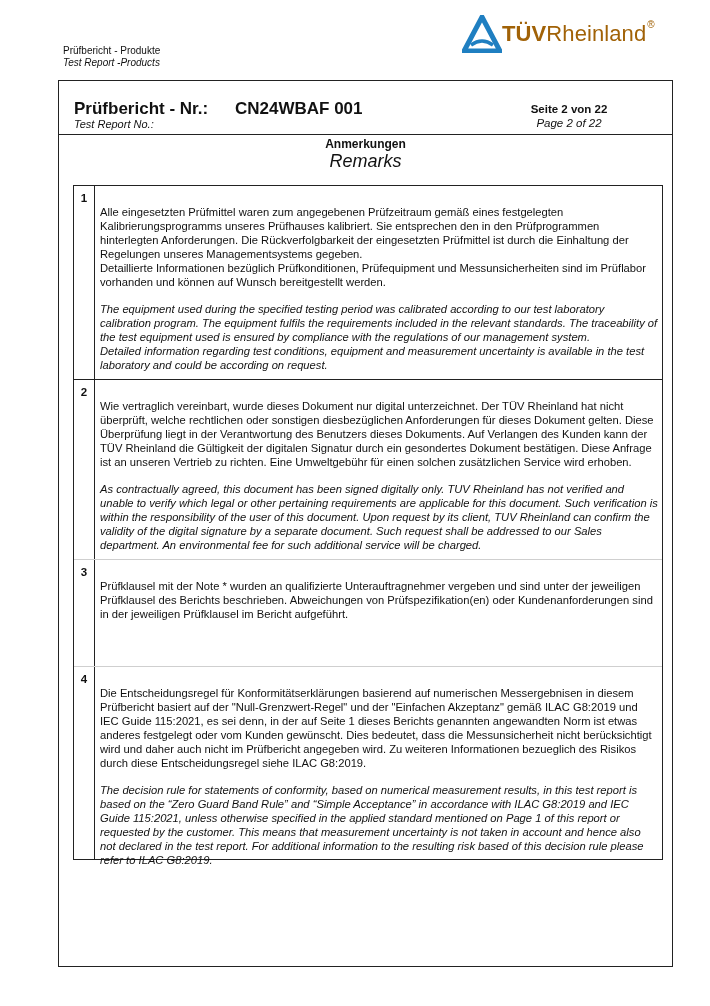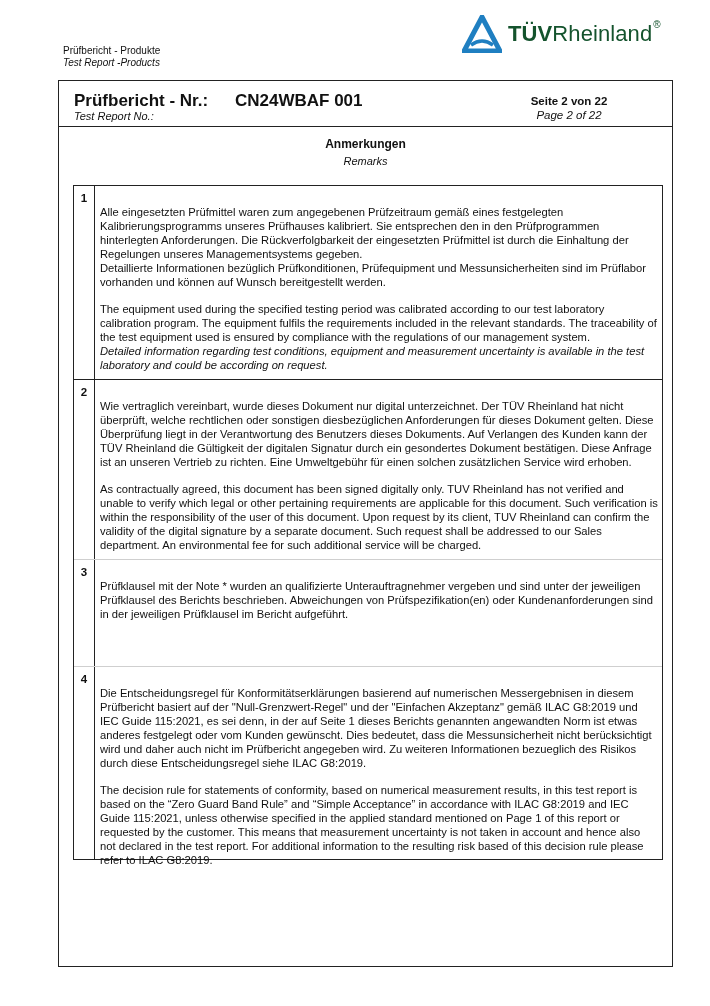--- a/index.html
+++ b/index.html
@@ -1,49 +1,49 @@
 <!DOCTYPE html>
 <html><head>
 <meta charset="utf-8">
 <style>
   * { box-sizing: border-box; margin: 0; padding: 0; }
   html, body { width: 710px; height: 1006px; background: #ffffff; }
   body { position: relative; font-family: "Liberation Sans", sans-serif; color: #111; overflow: hidden; }
 
   .logo { position: absolute; left: 462px; top: 14px; height: 40px; display: flex; align-items: center; }
   .logo svg { width: 40px; height: 38px; }
-  .logo-text { font-size: 22px; color: #14532d; margin-left: 6px; letter-spacing: 0.1px; white-space: nowrap; }
+  .logo-text { font-size: 22px; color: #a16207; letter-spacing: 0.1px; white-space: nowrap; }
   .logo-text b { font-weight: bold; }
   .logo-text sup { font-size: 10px; vertical-align: top; position: relative; top: -2px; margin-left: 1px; }
 
   .doc-type { position: absolute; left: 63px; top: 45px; font-size: 10px; line-height: 12px; }
   .doc-type .de { font-weight: normal; }
   .doc-type .en { font-style: italic; }
 
   .frame { position: absolute; left: 58px; top: 80px; width: 615px; height: 887px; border: 1.5px solid #222; }
-  .frame-header { position: absolute; left: 0; top: 4px; width: 100%; height: 42px; border-bottom: 1px solid #222; text-decoration: underline; }
+  .frame-header { position: absolute; left: 0; top: 12px; width: 100%; height: 42px; border-bottom: 1px solid #222; text-decoration: underline; }
   .hdr-label { position: absolute; left: 15px; top: 6px; }
   .hdr-label .de { font-size: 17px; font-weight: bold; line-height: 19px; }
   .hdr-label .en { font-size: 11px; font-style: italic; line-height: 12px; }
   .hdr-number { position: absolute; left: 176px; top: 6px; font-size: 17px; font-weight: bold; line-height: 19px; }
   .hdr-page { position: absolute; left: 440px; top: 9px; width: 140px; text-align: center; font-size: 11.5px; line-height: 14px; }
   .hdr-page .de { font-weight: bold; }
   .hdr-page .en { font-style: italic; }
 
   .section-title { position: absolute; left: 0; top: 55px; width: 100%; text-align: center; line-height: 17px; }
   .section-title .de { font-size: 12px; font-weight: bold; }
-  .section-title .en { font-size: 11px; font-style: italic; }
+  .section-title .en { font-size: 18px; font-style: italic; }
 
   .remarks { position: absolute; left: 14px; top: 104px; width: 590px; border: 1.5px solid #222; border-collapse: collapse; }
   .remark-row { display: flex; border-top: 1px solid #222; }
   .remark-row.faint { border-top: 1px solid #cfcfcf; }
   .remark-row:first-child { border-top: none; }
   .remark-num { width: 21px; flex: none; border-right: 1.5px solid #222; font-size: 11.5px; font-weight: bold; text-align: center; padding-top: 6px; }
   .remark-body { flex: 1; padding: 6px 4px 4px 5px; font-size: 11.2px; line-height: 13.9px; margin-top: 14px; }
-  .remark-body p.en { margin-top: 13.9px; }
+  .remark-body p.en { font-style: italic; margin-top: 13.9px; }
 </style>
 </head>
 <body>
 
 <div class="logo">
   <svg viewBox="0 0 40 38">
     <path d="M20 2 L38 36 L2 36 Z" fill="none" stroke="#1f7fc1" stroke-width="5" stroke-linejoin="miter"></path>
     <path d="M9 30 Q20 22 31 30" fill="none" stroke="#1f7fc1" stroke-width="3.5"></path>
   </svg>
   <span class="logo-text"><b>TÜV</b><span>Rheinland</span><sup>®</sup></span>

